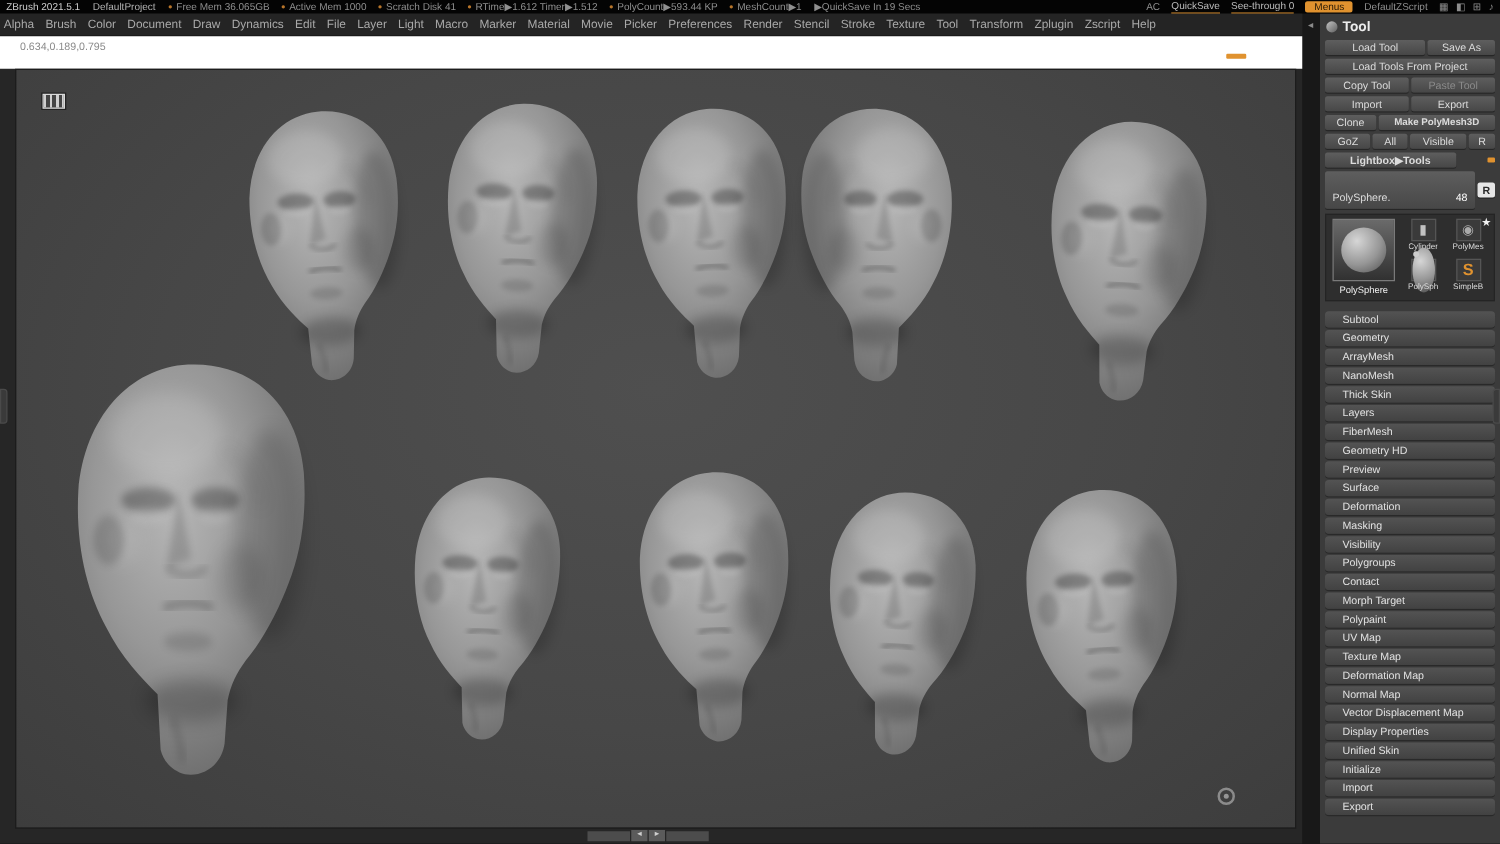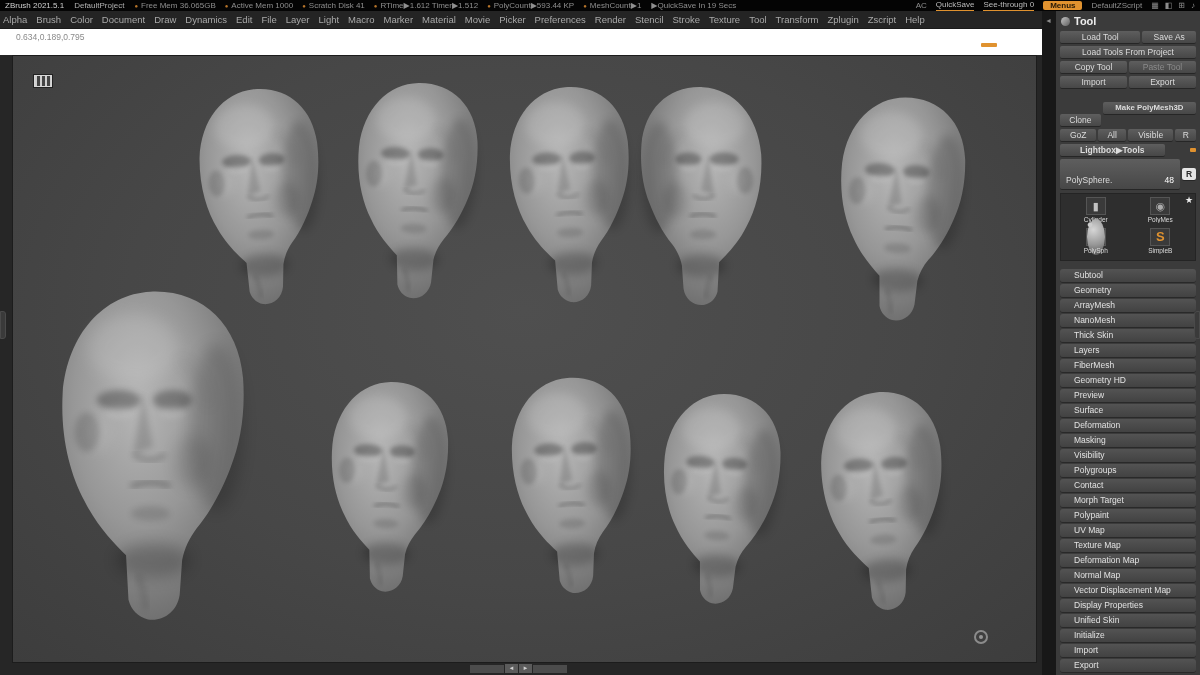--- a/index.html
+++ b/index.html
@@ -10,21 +10,21 @@
   .titlebar { height:11px; background:#040404; color:#8f8f8f; font-size:8px;
               display:flex; align-items:center; gap:10px; padding:0 5px; white-space:nowrap; }
   .tb-app { color:#cfcfcf; }
   .tb-project { color:#b2b2b2; }
   .tb-stats { display:flex; gap:9px; }
   .stat { display:inline-flex; align-items:center; gap:3px; }
   .dot { color:#b8752a; font-size:6px; }
   .tb-right { margin-left:auto; display:flex; align-items:center; gap:9px; }
   .underline-orange { color:#bdbdbd; border-bottom:1px solid #e0922f; padding-bottom:1px; cursor:pointer; }
   .menus-btn { background:#e0922f; color:#241806; padding:0 7px; height:9px; line-height:9px;
-               border-radius:2px; font-weight:bold; cursor:pointer; }
+               border-radius:2px; font-weight:normal; cursor:pointer; }
   .tb-icons { display:flex; gap:6px; color:#8d8d8d; font-size:8px; }
 
   
   .main { display:flex; height:664px; position:relative; }
   .left-col { width:1042px; background:#262626; display:flex; flex-direction:column; position:relative; }
 
   .menubar { height:18px; background:#242424; border-bottom:1px solid #1a1a1a;
              display:flex; align-items:center; gap:9px; padding:0 3px;
              font-size:9.5px; color:#a9a9a9; white-space:nowrap; }
   .menu-item { cursor:pointer; }
@@ -63,21 +63,21 @@
   .panel { flex:1; background:#3b3b3b; display:flex; flex-direction:column; padding:2px 3px; overflow:hidden; }
   .panel-header { display:flex; align-items:center; gap:4px; height:17px; padding:0 2px;
                   color:#ececec; font-size:11px; font-weight:bold; }
   .tool-icon { width:9px; height:9px; border-radius:50%; background:linear-gradient(135deg,#c4c4c4,#5e5e5e); }
   .prow { display:flex; gap:2px; margin:1.5px 1px; align-items:center; }
   .pbtn { flex:1; height:12px; line-height:12px; text-align:center; font-size:8.5px; color:#dcdcdc;
           background:linear-gradient(#5e5e5e,#474747); border-radius:2px; overflow:hidden;
           white-space:nowrap; cursor:pointer; box-shadow:0 1px 0 rgba(0,0,0,.35); }
   .pbtn.dim { color:#8b8b8b; }
   .pbtn.small { font-size:7.8px; }
-  .g03{flex:0.3;} .g04{flex:0.45;} .g06{flex:0.6;} .g07{flex:0.7;margin-top:23px;} .g08{flex:0.8;}
+  .g03{flex:0.3;} .g04{flex:0.45;} .g06{flex:0.6;} .g07{flex:0.7;} .g08{flex:0.8;}
   .g10{flex:1.0;} .g12{flex:1.2;} .g14{flex:1.6;font-weight:bold;}
   .lb-ind-wrap { flex:0.45; display:flex; justify-content:flex-end; }
   .orange-dot { width:6px; height:4px; background:#e0922f; border-radius:1px; display:inline-block; }
   .namebar { flex:1.7; display:flex; justify-content:space-between; padding:15px 6px; text-align:left; }
   .namebar .val { color:#ffffff; }
   .rlight { background:#e6e6e6; color:#2a2a2a; max-width:14px; font-weight:bold; }
 
   .thumbs { margin:3px 1px 2px; height:70px; background:#2e2e2e; border:1px solid #242424;
             position:relative; display:flex; gap:3px; padding:3px; }
   .star { position:absolute; top:1px; right:2px; color:#f0f0f0; font-size:9px; cursor:pointer; }
@@ -317,20 +317,26 @@
     <div class="prow">
       <div class="pbtn namebar">
         <span>PolySphere.</span>
         <span class="val">48</span>
       </div>
       <div class="pbtn rlight g03">R</div>
     </div>
 
     <div class="thumbs">
       <span class="star">★</span>
+      <div class="thumb-big">
+        <div class="img-box">
+          <div class="sphere"></div>
+        </div>
+        <div class="tlabel">PolySphere</div>
+      </div>
       <div class="small-grid">
 
       <div class="scell">
           <div class="simg">
             <span class="sglyph cylinder">▮</span>
           </div>
           <div class="slabel">Cylinder</div>
         </div>
           <div class="scell">
           <div class="simg">

